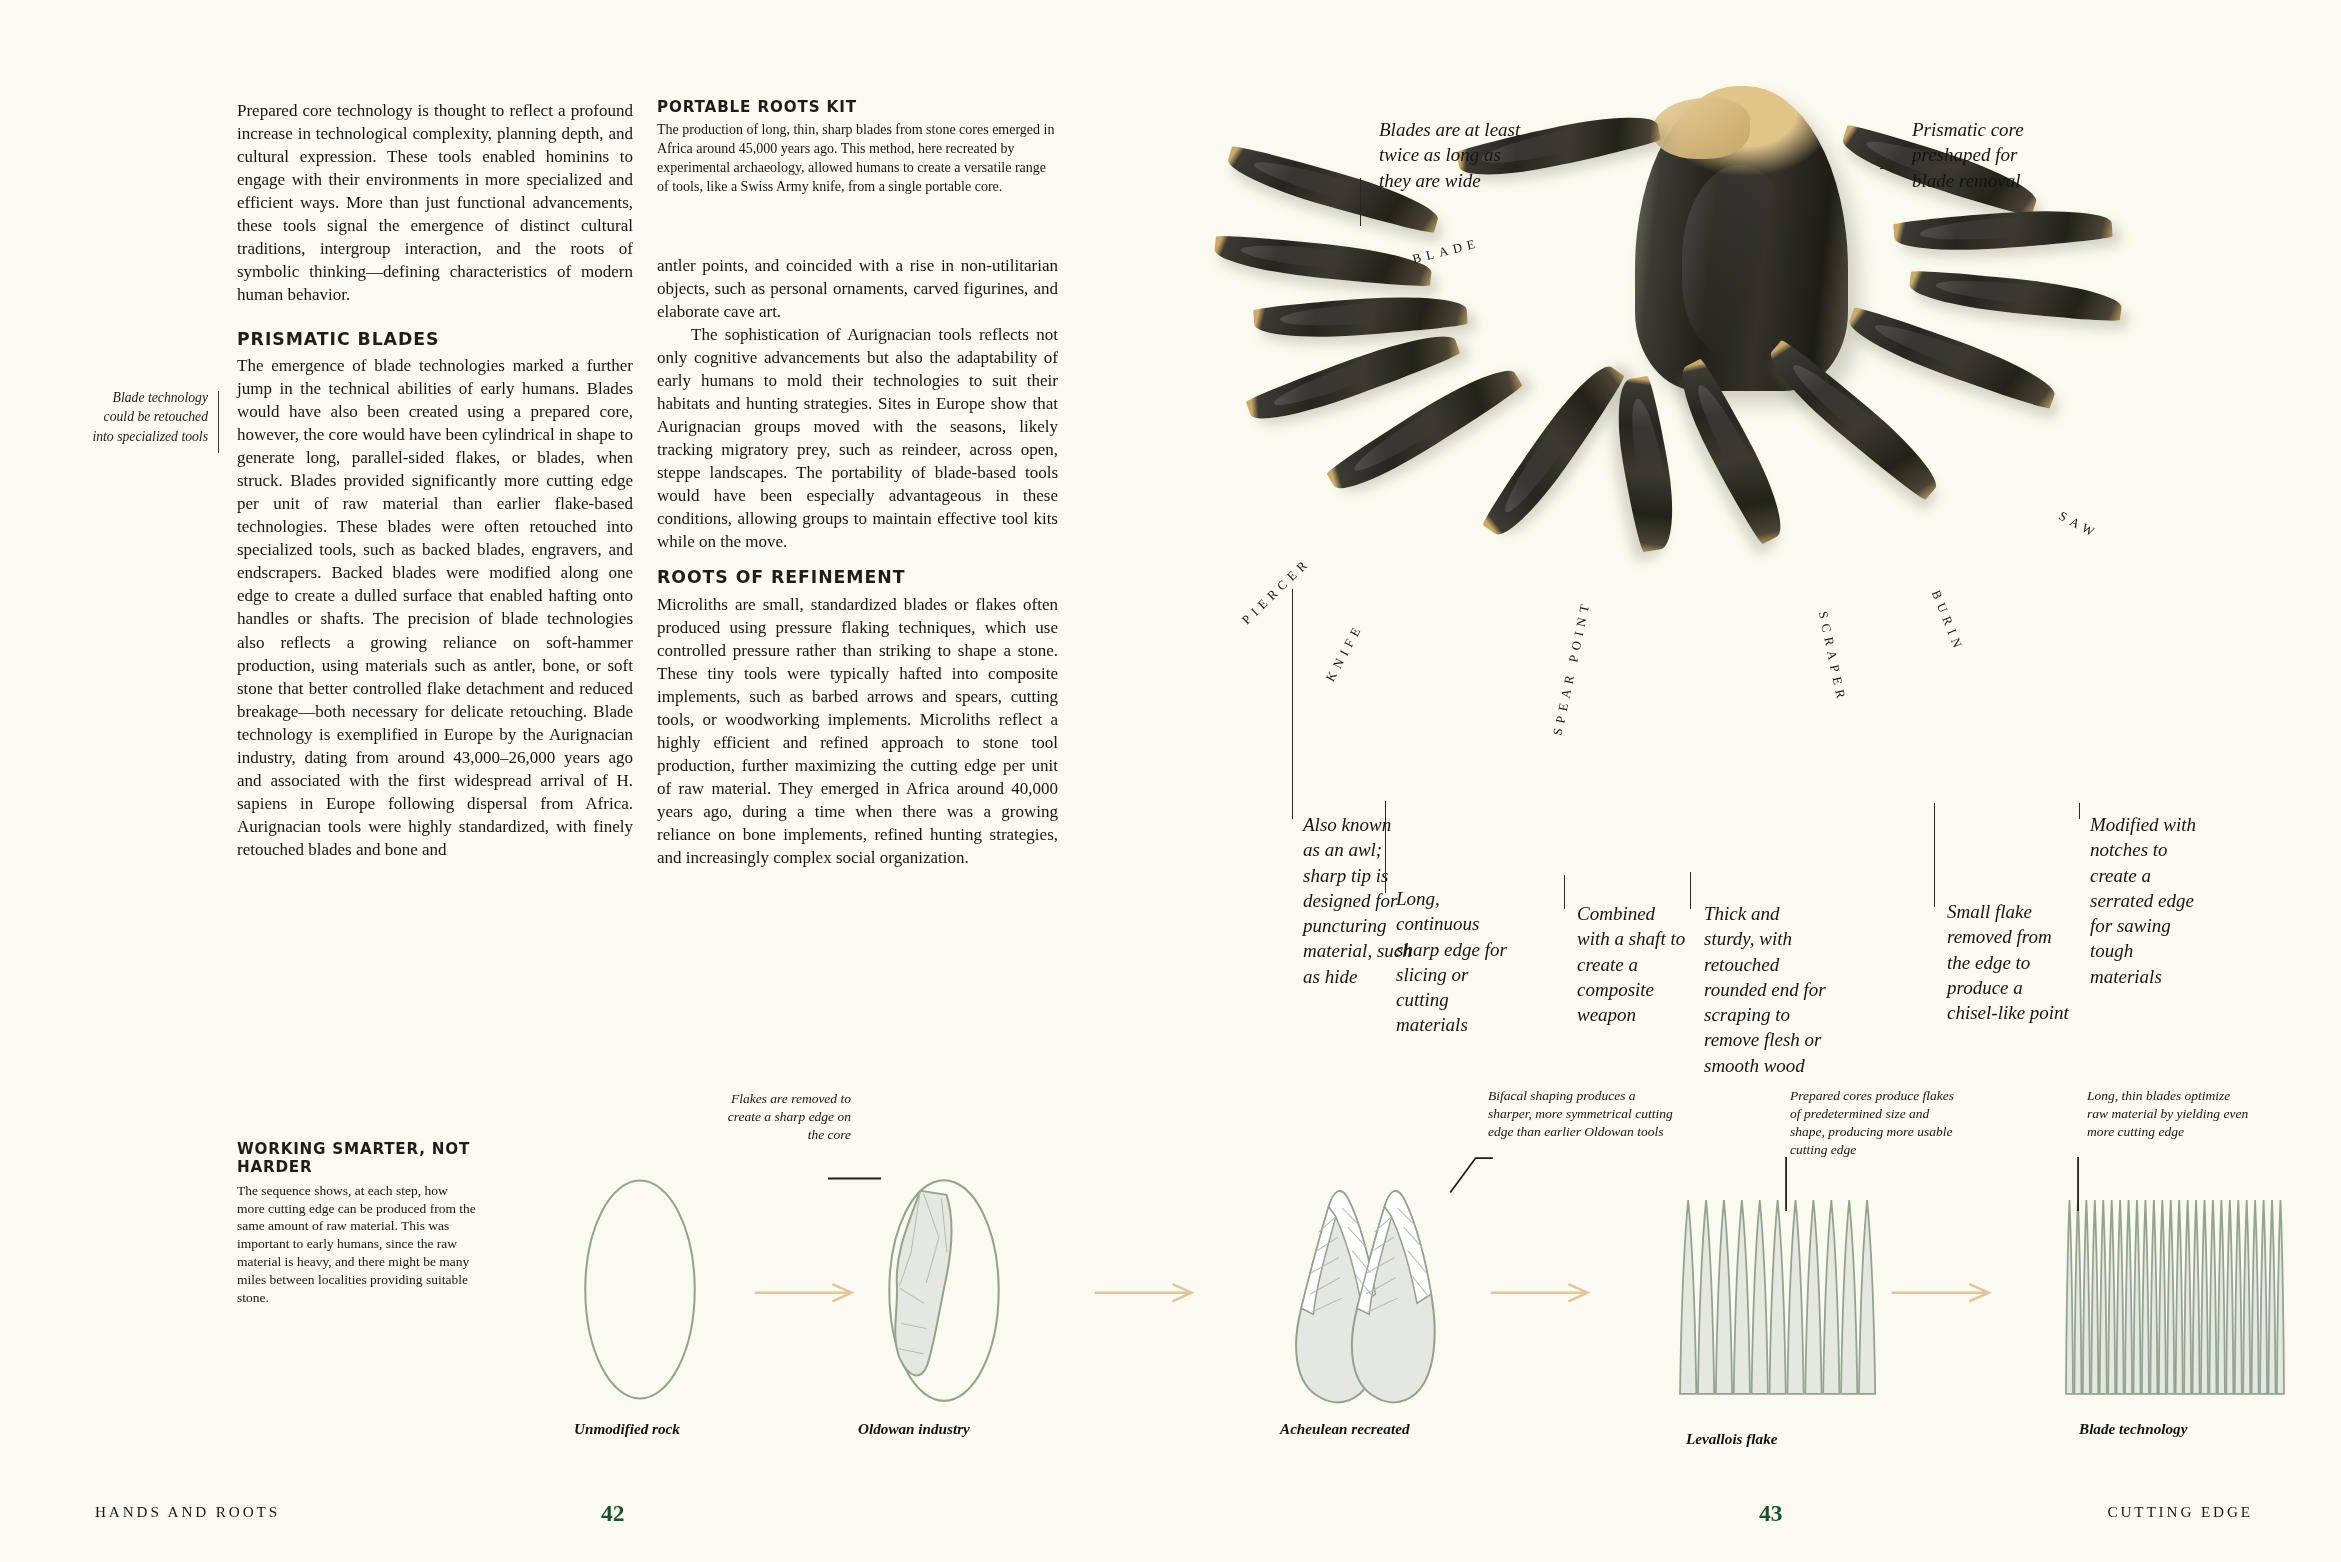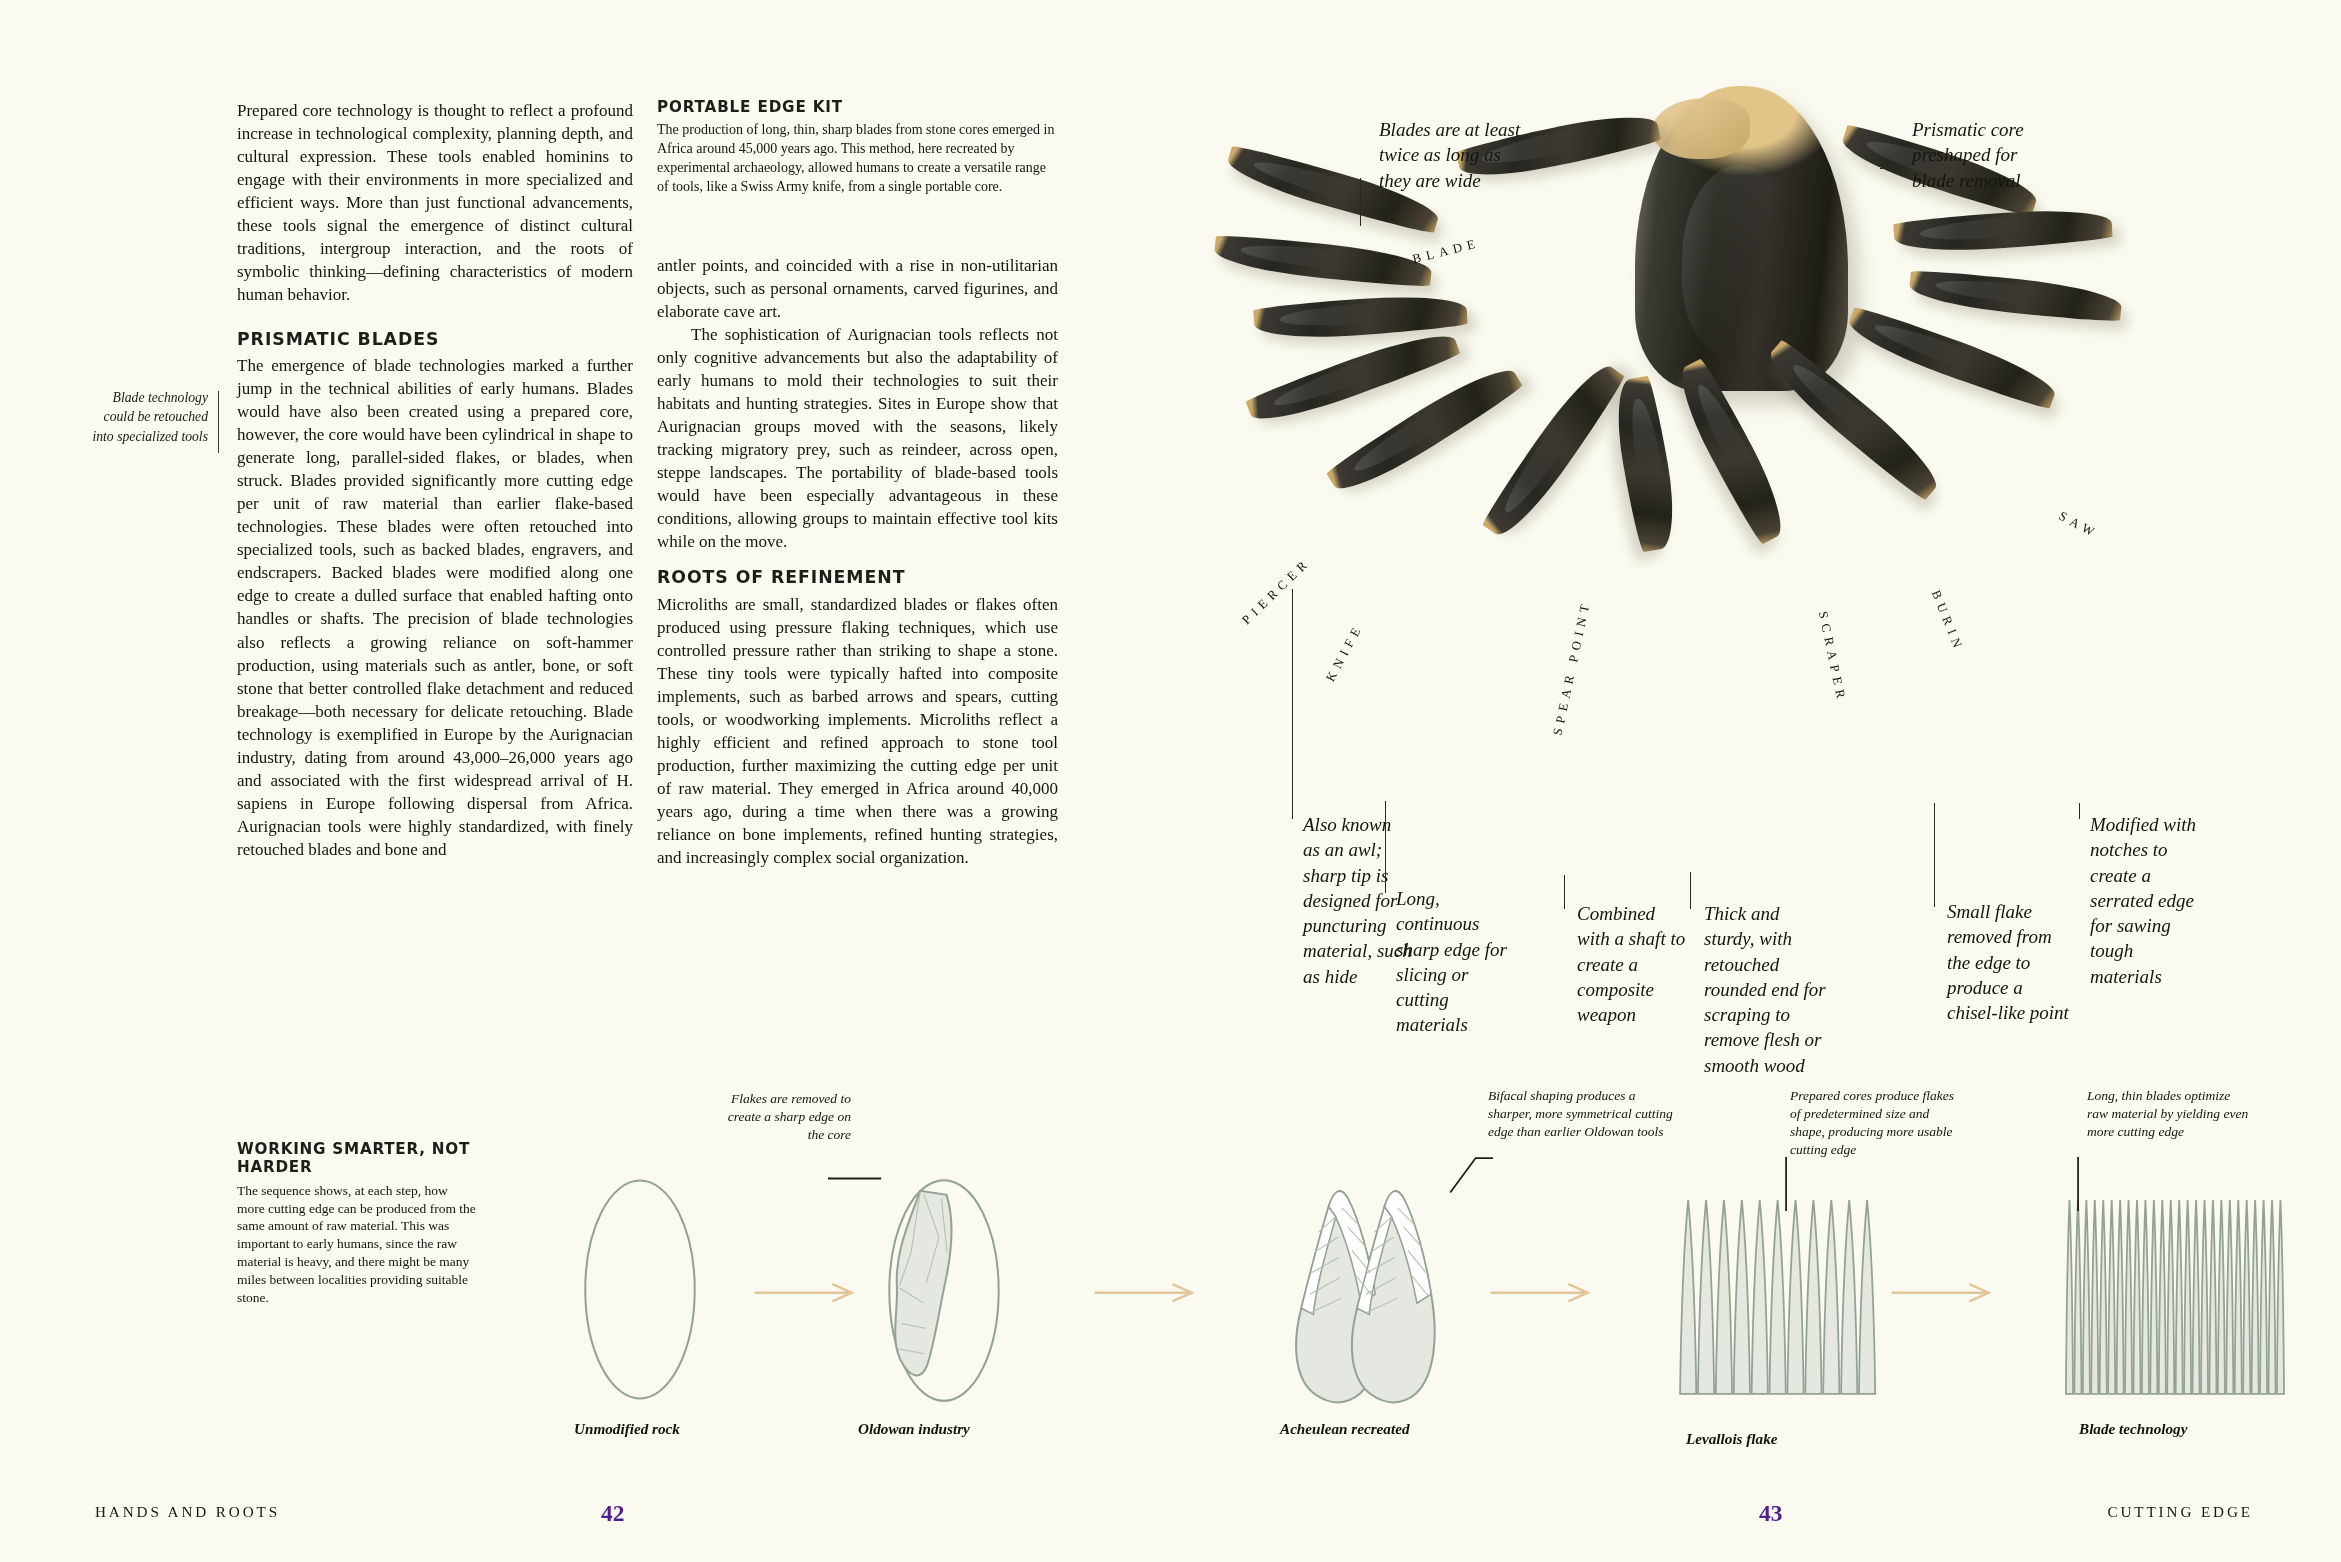--- a/index.html
+++ b/index.html
@@ -117,37 +117,37 @@
   #worknote .p{font-size:13.5px;line-height:1.33;color:#15140f;}
 
   
   .footer-txt{
     position:absolute;bottom:42px;
     font-family:"Liberation Serif",serif;
     font-size:15.2px;letter-spacing:.19em;color:#17160f;
   }
   .folio{
     position:absolute;bottom:36px;
-    font-family:"Liberation Serif",serif;font-weight:bold;font-size:23.4px;color:#4c1d95;
+    font-family:"Liberation Serif",serif;font-weight:bold;font-size:23.4px;color:#14532d;
   }
 </style>
 </head>
 <body>
 
 <div class="page">
 
   <div id="col1" class="body-col">
     <p>Prepared core technology is thought to reflect a profound increase in technological complexity, planning depth, and cultural expression. These tools enabled hominins to engage with their environments in more specialized and efficient ways. More than just functional advancements, these tools signal the emergence of distinct cultural traditions, intergroup interaction, and the roots of symbolic thinking—defining characteristics of modern human behavior.</p>
     <div style="height:23.4px"></div>
     <h2 class="subhead">PRISMATIC BLADES</h2>
     <p class="after-head">The emergence of blade technologies marked a further jump in the technical abilities of early humans. Blades would have also been created using a prepared core, however, the core would have been cylindrical in shape to generate long, parallel-sided flakes, or blades, when struck. Blades provided significantly more cutting edge per unit of raw material than earlier flake-based technologies. These blades were often retouched into specialized tools, such as backed blades, engravers, and endscrapers. Backed blades were modified along one edge to create a dulled surface that enabled hafting onto handles or shafts. The precision of blade technologies also reflects a growing reliance on soft-hammer production, using materials such as antler, bone, or soft stone that better controlled flake detachment and reduced breakage—both necessary for delicate retouching. Blade technology is exemplified in Europe by the Aurignacian industry, dating from around 43,000–26,000 years ago and associated with the first widespread arrival of H. sapiens in Europe following dispersal from Africa. Aurignacian tools were highly standardized, with finely retouched blades and bone and</p>
   </div>
 
   <div id="col2" class="body-col">
-    <h2 class="subhead" style="font-size:15.2px">PORTABLE EDGE KIT</h2>
+    <h2 class="subhead" style="font-size:15.2px">PORTABLE ROOTS KIT</h2>
     <p style="font-size:14px;line-height:1.35;text-align:left">The production of long, thin, sharp blades from stone cores emerged in Africa around 45,000 years ago. This method, here recreated by experimental archaeology, allowed humans to create a versatile range of tools, like a Swiss Army knife, from a single portable core.</p>
     <div style="height:57px"></div>
     <p>antler points, and coincided with a rise in non-utilitarian objects, such as personal ornaments, carved figurines, and elaborate cave art.</p>
     <p>The sophistication of Aurignacian tools reflects not only cognitive advancements but also the adaptability of early humans to mold their technologies to suit their habitats and hunting strategies. Sites in Europe show that Aurignacian groups moved with the seasons, likely tracking migratory prey, such as reindeer, across open, steppe landscapes. The portability of blade-based tools would have been especially advantageous in these conditions, allowing groups to maintain effective tool kits while on the move.</p>
     <div style="height:15.2px"></div>
     <h2 class="subhead">ROOTS OF REFINEMENT</h2>
     <p class="after-head">Microliths are small, standardized blades or flakes often produced using pressure flaking techniques, which use controlled pressure rather than striking to shape a stone. These tiny tools were typically hafted into composite implements, such as barbed arrows and spears, cutting tools, or woodworking implements. Microliths reflect a highly efficient and refined approach to stone tool production, further maximizing the cutting edge per unit of raw material. They emerged in Africa around 40,000 years ago, during a time when there was a growing reliance on bone implements, refined hunting strategies, and increasingly complex social organization.</p>
   </div>
 
   <div id="margin-note">

